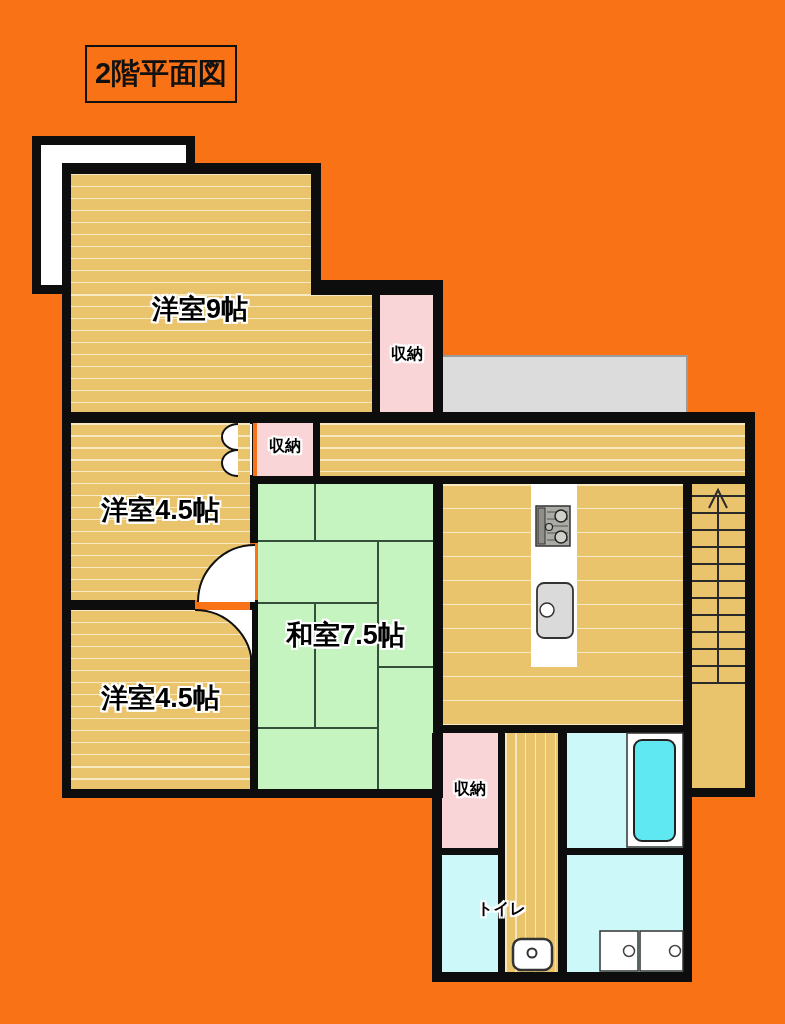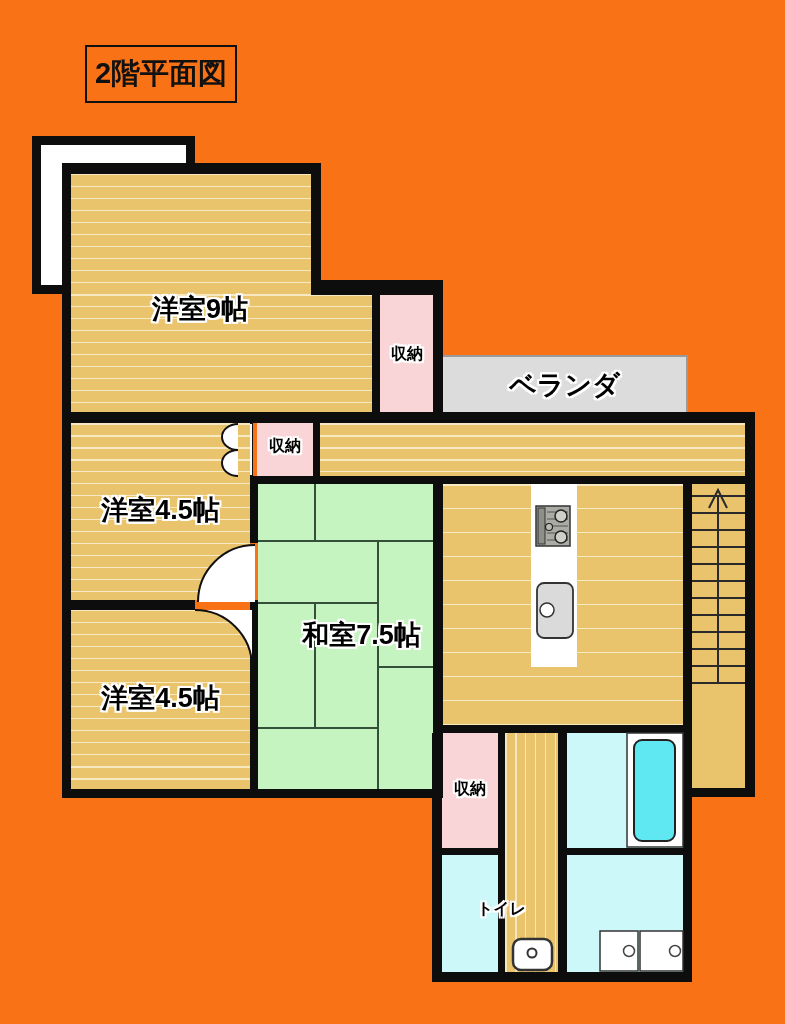--- a/index.html
+++ b/index.html
@@ -154,21 +154,20 @@
     <g>
       <rect x="600" y="931" width="38" height="40" fill="#fff" stroke="#333" stroke-width="1.5"></rect>
       <rect x="640" y="931" width="43" height="40" fill="#fff" stroke="#333" stroke-width="1.5"></rect>
       <circle cx="629" cy="951" r="5.5" fill="#fff" stroke="#444" stroke-width="1.5"></circle>
       <circle cx="675" cy="951" r="5.5" fill="#fff" stroke="#444" stroke-width="1.5"></circle>
     </g>
   </svg>
 
   <div class="lbl lbl-main" style="left:75px;top:296px;width:250px;">洋室9帖</div>
   <div class="lbl lbl-small" style="left:372px;top:346px;width:70px;">収納</div>
-  <div class="lbl lbl-main" style="left:441px;top:372px;width:247px;">ベランダ</div>
   <div class="lbl lbl-small" style="left:250px;top:438px;width:70px;">収納</div>
   <div class="lbl lbl-main" style="left:71px;top:497px;width:179px;">洋室4.5帖</div>
   <div class="lbl lbl-main" style="left:71px;top:685px;width:179px;">洋室4.5帖</div>
-  <div class="lbl lbl-main" style="left:258px;top:622px;width:175px;padding-left:16px;">和室7.5帖</div>
+  <div class="lbl lbl-main" style="left:258px;top:622px;width:175px;">和室7.5帖</div>
   <div class="lbl lbl-small" style="left:442px;top:781px;width:56px;">収納</div>
   <div class="lbl lbl-small" style="left:446px;top:901px;width:80px;text-align:right;">トイレ</div>
 
 </div>
 
 </body></html>

